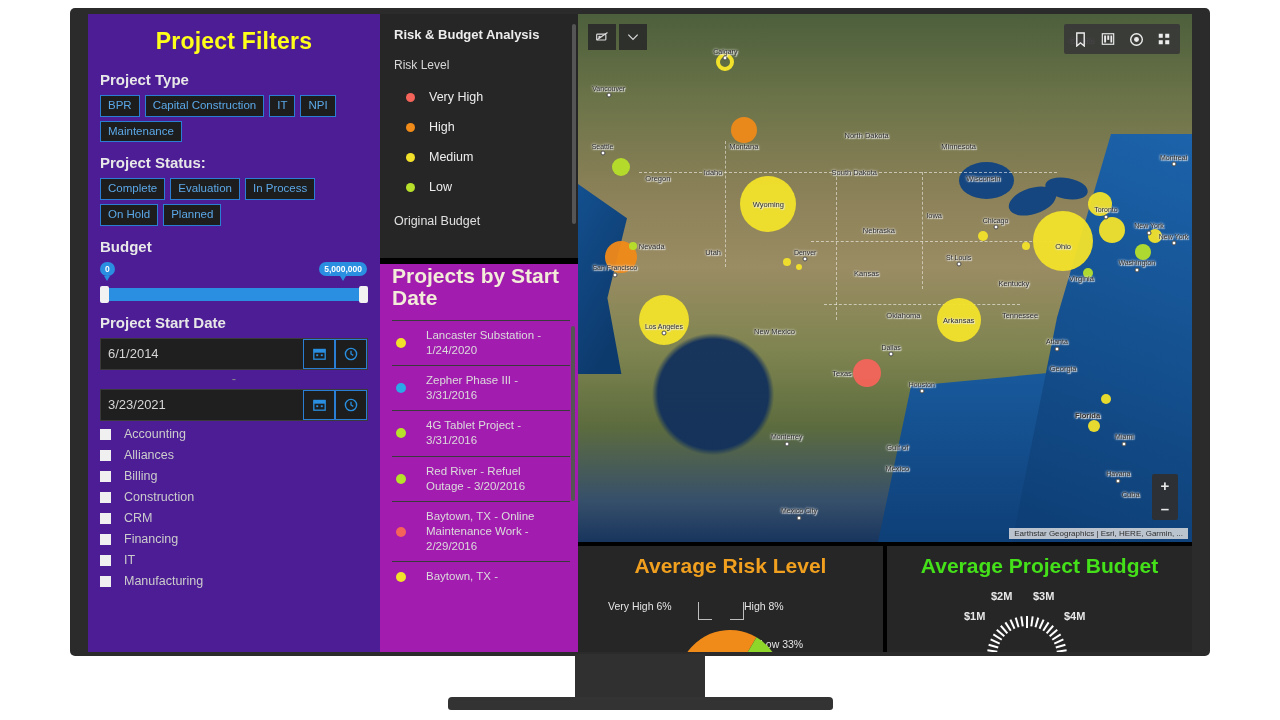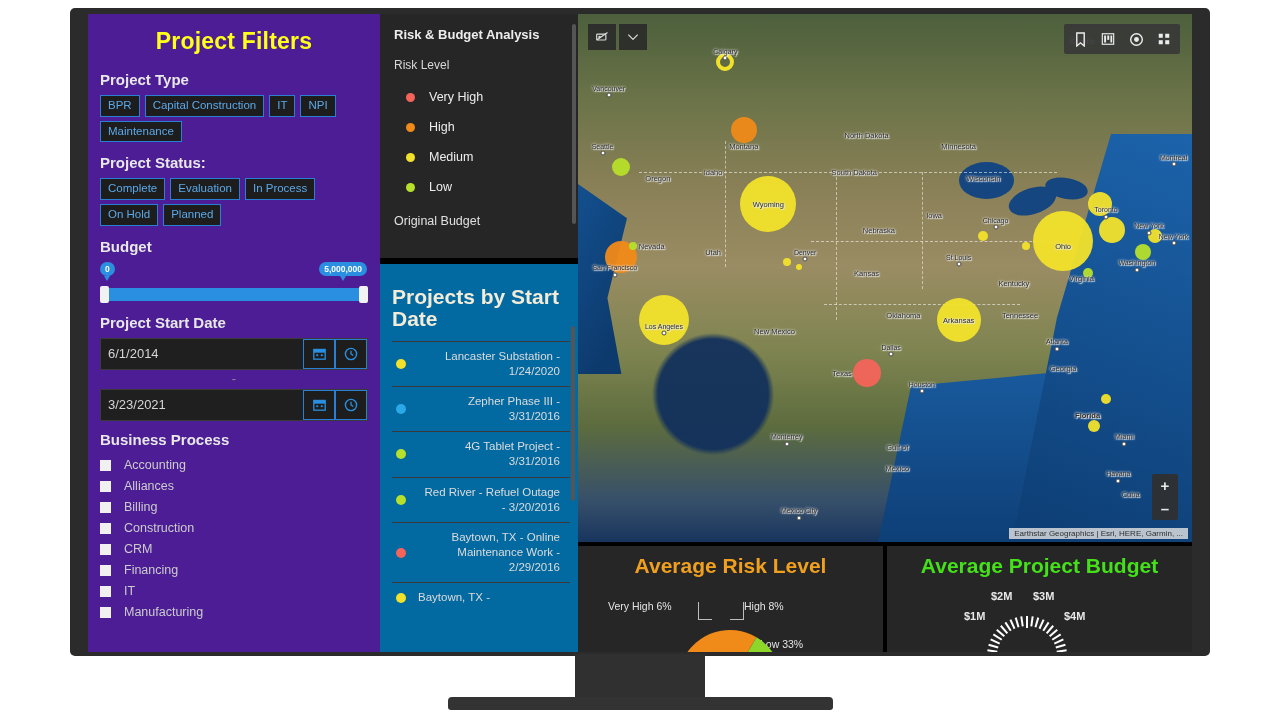--- a/index.html
+++ b/index.html
@@ -136,32 +136,32 @@
   .risk-sub { color: #d8d8d8; font-size: 12px; margin-bottom: 10px; }
   .risk-item { display: flex; align-items: center; gap: 14px; height: 30px; padding-left: 12px; }
   .risk-dot { width: 9px; height: 9px; border-radius: 50%; flex: 0 0 9px; }
   .risk-name { color: #ededed; font-size: 12.5px; }
   .risk-foot { color: #e0e0e0; font-size: 12.5px; margin-top: 12px; }
   .vscroll {
     position: absolute; right: 2px; width: 4px; background: #555; border-radius: 2px;
   }
 
   .proj-panel {
-    background: #0369a1; flex: 1;
-    margin-top: 6px; padding: 22px 8px 0 12px;
+    background: #a21caf; flex: 1;
+    margin-top: 6px; padding: 1px 8px 0 12px;
     position: relative; overflow: hidden;
   }
   .proj-title {
     color: #f2ecd8; font-size: 21px; font-weight: bold;
     line-height: 1.06; margin-bottom: 10px;
   }
   .proj-item {
-    display: flex; align-items: center; gap: 12px;
+    display: flex; align-items: center; gap: 20px;
     border-top: 1px solid #3a3a3a;
-    padding: 7px 10px 7px 4px; min-height: 30px; text-align: right;
+    padding: 7px 10px 7px 4px; min-height: 30px;
   }
   .proj-dot { width: 10px; height: 10px; border-radius: 50%; flex: 0 0 10px; }
   .proj-text { color: #dcdcdc; font-size: 11.5px; line-height: 1.32; }
 
   
   .rightcol { flex: 1; height: 100%; display: flex; flex-direction: column; background:#000; }
   .map {
     position: relative; height: 528px; overflow: hidden;
     background:
       radial-gradient(circle at 22% 72%, rgba(18,48,92,.95) 0 9%, rgba(0,0,0,0) 10%),
@@ -299,21 +299,20 @@
             </svg>
         </div>
         <div class="date-btn">
           <svg width="14" height="14" viewBox="0 0 16 16">
               <circle cx="8" cy="8" r="6.4" fill="none" stroke="#2a8fe0" stroke-width="1.6"></circle>
               <path d="M8 4.3V8l2.6 1.6" stroke="#2a8fe0" stroke-width="1.5" fill="none"></path>
             </svg>
         </div>
       </div>
 
-      <div class="section-label" style="margin-top:10px">Business Process</div>
       <div class="cb-list" id="bp-list">
           <div class="cb-item">
             <span class="cb-box"></span>
             <span class="cb-label">Accounting</span>
           </div>
           <div class="cb-item">
             <span class="cb-box"></span>
             <span class="cb-label">Alliances</span>
           </div>
           <div class="cb-item">

